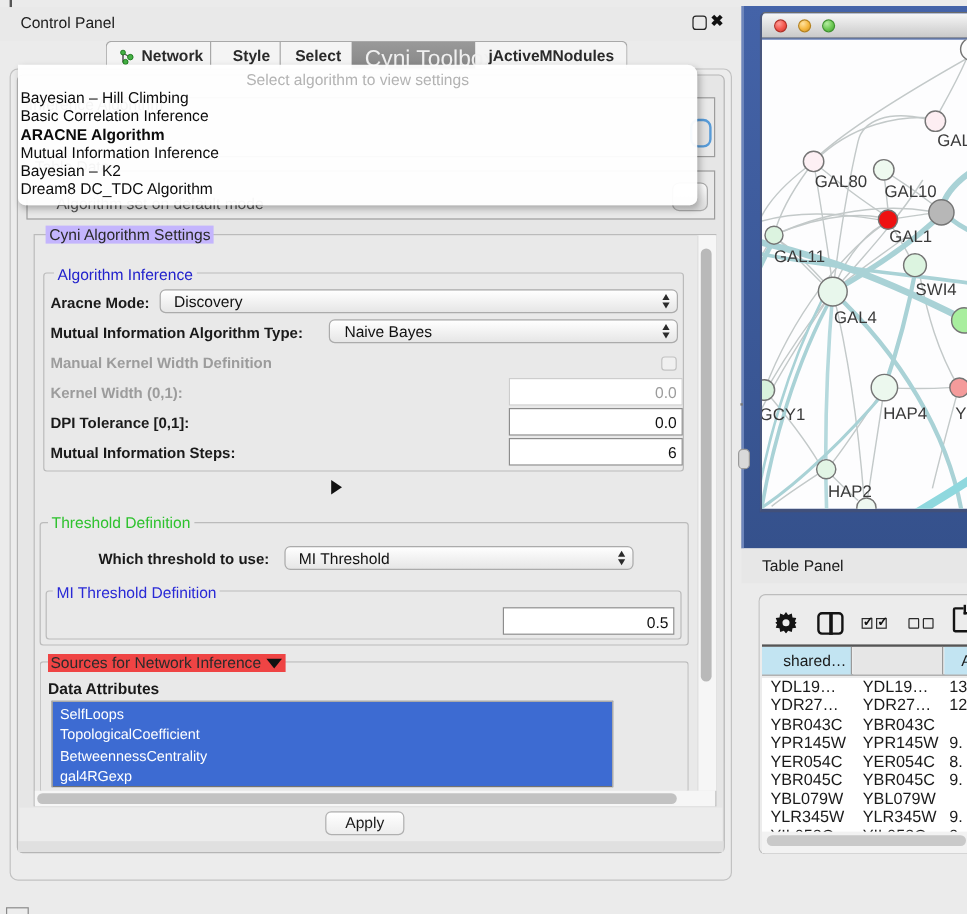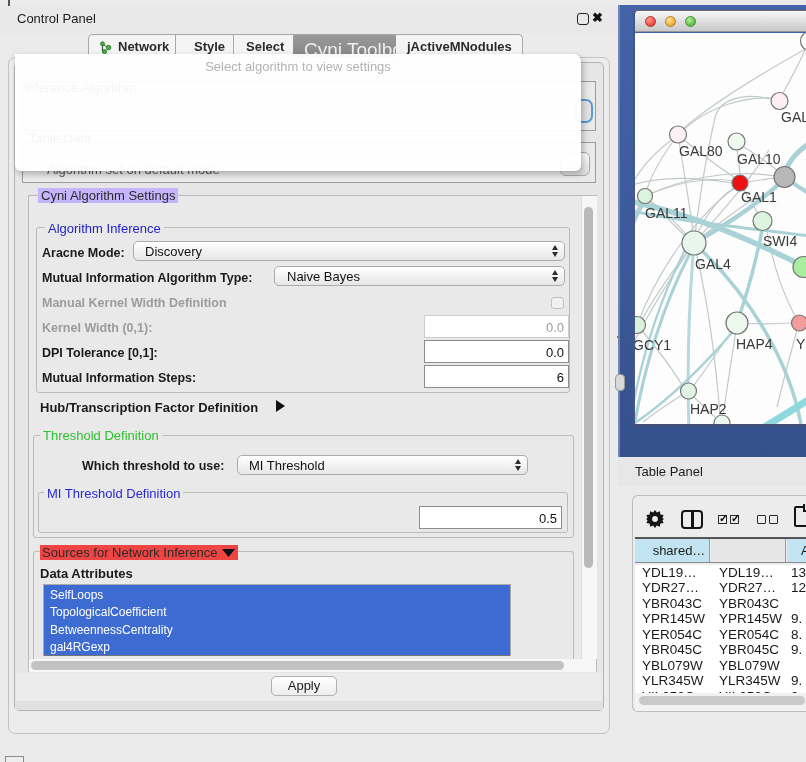--- a/index.html
+++ b/index.html
@@ -78,21 +78,20 @@
   <div class="abs" style="left:424px;top:320px;width:140px;text-align:right;font-size:13px;color:#9c9c9c;">0.0</div>
 
   <div class="abs b" style="left:42px;top:346px;font-size:12.5px;color:#1a1a1a;">DPI Tolerance [0,1]:</div>
   <div class="abs" style="left:424px;top:340px;width:145px;height:23px;border:1px solid #8d8d8d;background:#fff;"></div>
   <div class="abs" style="left:424px;top:345px;width:140px;text-align:right;font-size:13px;color:#111;">0.0</div>
 
   <div class="abs b" style="left:42px;top:371px;font-size:12.5px;color:#1a1a1a;">Mutual Information Steps:</div>
   <div class="abs" style="left:424px;top:365px;width:145px;height:23px;border:1px solid #8d8d8d;background:#fff;"></div>
   <div class="abs" style="left:424px;top:370px;width:140px;text-align:right;font-size:13px;color:#111;">6</div>
 
-  <div class="abs b" style="left:40px;top:400px;font-size:13px;color:#1a1a1a;">Hub/Transcription Factor Definition</div>
   <svg class="abs" style="left:274px;top:399px;" width="12" height="14" viewBox="0 0 12 14">
       <path d="M2 1 L11 7 L2 13 Z" fill="#111"></path>
     </svg>
 
   <div class="abs" style="left:33px;top:435px;width:541px;height:103px;border:1px solid #bbb;border-radius:3px;"></div>
   <div class="abs" style="left:40px;top:428px;font-size:13px;color:#2ec22e;background:#e9e9e9;padding:0 3px;">Threshold Definition</div>
 
   <div class="abs b" style="left:82px;top:459px;font-size:12.5px;color:#1a1a1a;">Which threshold to use:</div>
   <div class="abs combo" style="left:237px;top:455px;width:291px;height:20px;"></div>
   <div class="abs" style="left:249px;top:458px;font-size:13px;color:#111;">MI Threshold</div>
@@ -124,20 +123,21 @@
   <div class="abs" style="left:15px;top:701px;width:588px;height:9px;background:#e0e0e0;"></div>
 
   <div class="abs" style="left:271px;top:676px;width:66px;height:20px;border:1px solid #b0b0b0;border-radius:5px;background:linear-gradient(#fff,#ededed);"></div>
   <div class="abs" style="left:271px;top:678px;width:66px;text-align:center;font-size:13px;color:#1a1a1a;">Apply</div>
 
 
   <div class="abs" style="left:5px;top:756px;width:19px;height:10px;border:1.5px solid #8a8a8a;background:#ededed;"></div>
 
   <div class="abs" style="left:15px;top:54px;width:566px;height:117px;background:rgba(255,255,255,0.95);border-radius:0 8px 6px 6px;box-shadow:2px 3px 6px rgba(0,0,0,0.27);"></div>
   <div class="abs" style="left:15px;top:59px;width:566px;text-align:center;font-size:13px;color:#b3b3b3;">Select algorithm to view settings</div>
+  <div class="abs" style="left:17px;top:74px;font-size:13px;color:#0c0c0c;line-height:15.3px;">Bayesian – Hill Climbing<br>Basic Correlation Inference<br><span class="b">ARACNE Algorithm</span><br>Mutual Information Inference<br>Bayesian – K2<br>Dream8 DC_TDC Algorithm</div>
 </div>
 
 <style>
   .combo { border:1px solid #ababab; border-radius:5px; background:linear-gradient(#ffffff,#e6e6e6); }
   .combo::before { content:""; position:absolute; right:6px; top:3px; width:0; height:0;
     border-left:3.5px solid transparent; border-right:3.5px solid transparent; border-bottom:5px solid #2a2a2a; }
   .combo::after { content:""; position:absolute; right:6px; bottom:3px; width:0; height:0;
     border-left:3.5px solid transparent; border-right:3.5px solid transparent; border-top:5px solid #2a2a2a; }
 </style>
 

